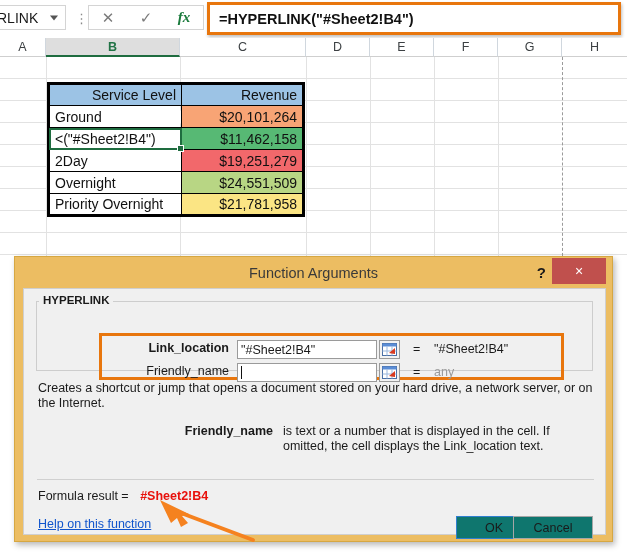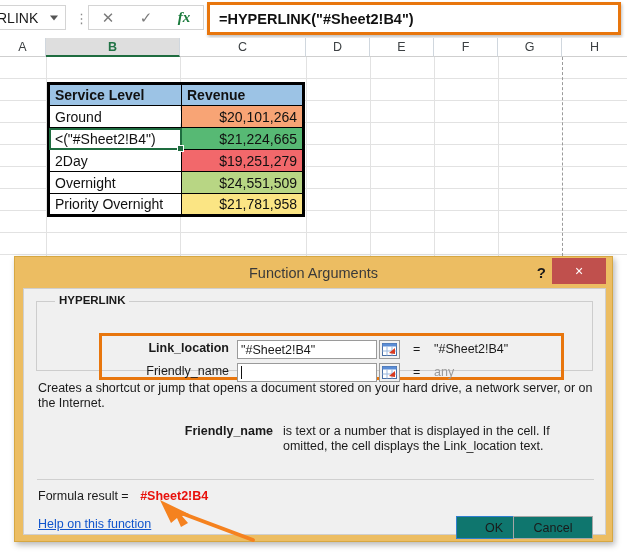--- a/index.html
+++ b/index.html
@@ -82,21 +82,21 @@
   }
   .dtable td {
     border: 1.5px solid #000;
     height: 22px; padding: 0 5px;
     font-size: 14px; color: #111;
     font-family: "Liberation Sans", sans-serif;
     white-space: nowrap;
   }
   .c-label { width: 133px; background: #fff; text-align: left; }
   .c-val { width: 122px; text-align: right; }
-  .hdr { font-weight: bold; text-align: left; font-size: 14.5px; }
+  .hdr { font-weight: normal; text-align: right; font-size: 14.5px; }
   .cell-link { color: #9a4f96; border-radius: 9px; }
   .cell-sel {
     outline: 2px solid #1e6c3f; outline-offset: -2px;
     position: relative;
   }
   .cell-sel::after {
     content: ""; position: absolute; right: -3px; bottom: -3px;
     width: 5px; height: 5px; background: #1e6c3f;
     border: 1px solid #fff;
   }
@@ -127,21 +127,21 @@
     position: absolute; left: 8px; top: 31px;
     width: 583px; height: 247px;
     background: #f0f0f0; border: 1px solid #cfcfcf;
   }
 
   .groupbox {
     position: absolute; left: 12px; top: 12px; width: 557px; height: 70px;
     border: 1px solid #cdcdcd;
   }
   .groupbox-label {
-    position: absolute; left: 18px; top: -8px; background: #f0f0f0;
+    position: absolute; left: 2px; top: -8px; background: #f0f0f0;
     padding: 0 4px; font-size: 11.5px; color: #1a1a1a; font-weight: bold;
   }
 
   .args-hl {
     position: absolute; left: 75px; top: 44px; width: 465px; height: 47px;
     border: 3px solid #e8760d; background: transparent;
   }
   .arg-label {
     position: absolute; text-align: right; font-size: 12.5px; color: #1a1a1a;
   }
@@ -258,21 +258,21 @@
           <tr>
         <td class="c-label hdr" style="background:#9CC3E5;">Service Level</td>
         <td class="c-val hdr" style="background:#9CC3E5;">Revenue</td>
       </tr>
       <tr>
         <td class="c-label cell-link">Ground</td>
         <td class="c-val" style="background:#F8A475;">$20,101,264</td>
       </tr>
       <tr>
         <td class="c-label cell-sel">&lt;("#Sheet2!B4")</td>
-        <td class="c-val" style="background:#57B974;">$21,224,665</td>
+        <td class="c-val" style="background:#57B974;">$11,462,158</td>
       </tr>
       <tr>
         <td class="c-label">2Day</td>
         <td class="c-val" style="background:#F2686B;padding-left:12px;">$19,251,279</td>
       </tr>
       <tr>
         <td class="c-label">Overnight</td>
         <td class="c-val" style="background:#B8D684;">$24,551,509</td>
       </tr>
       <tr>

